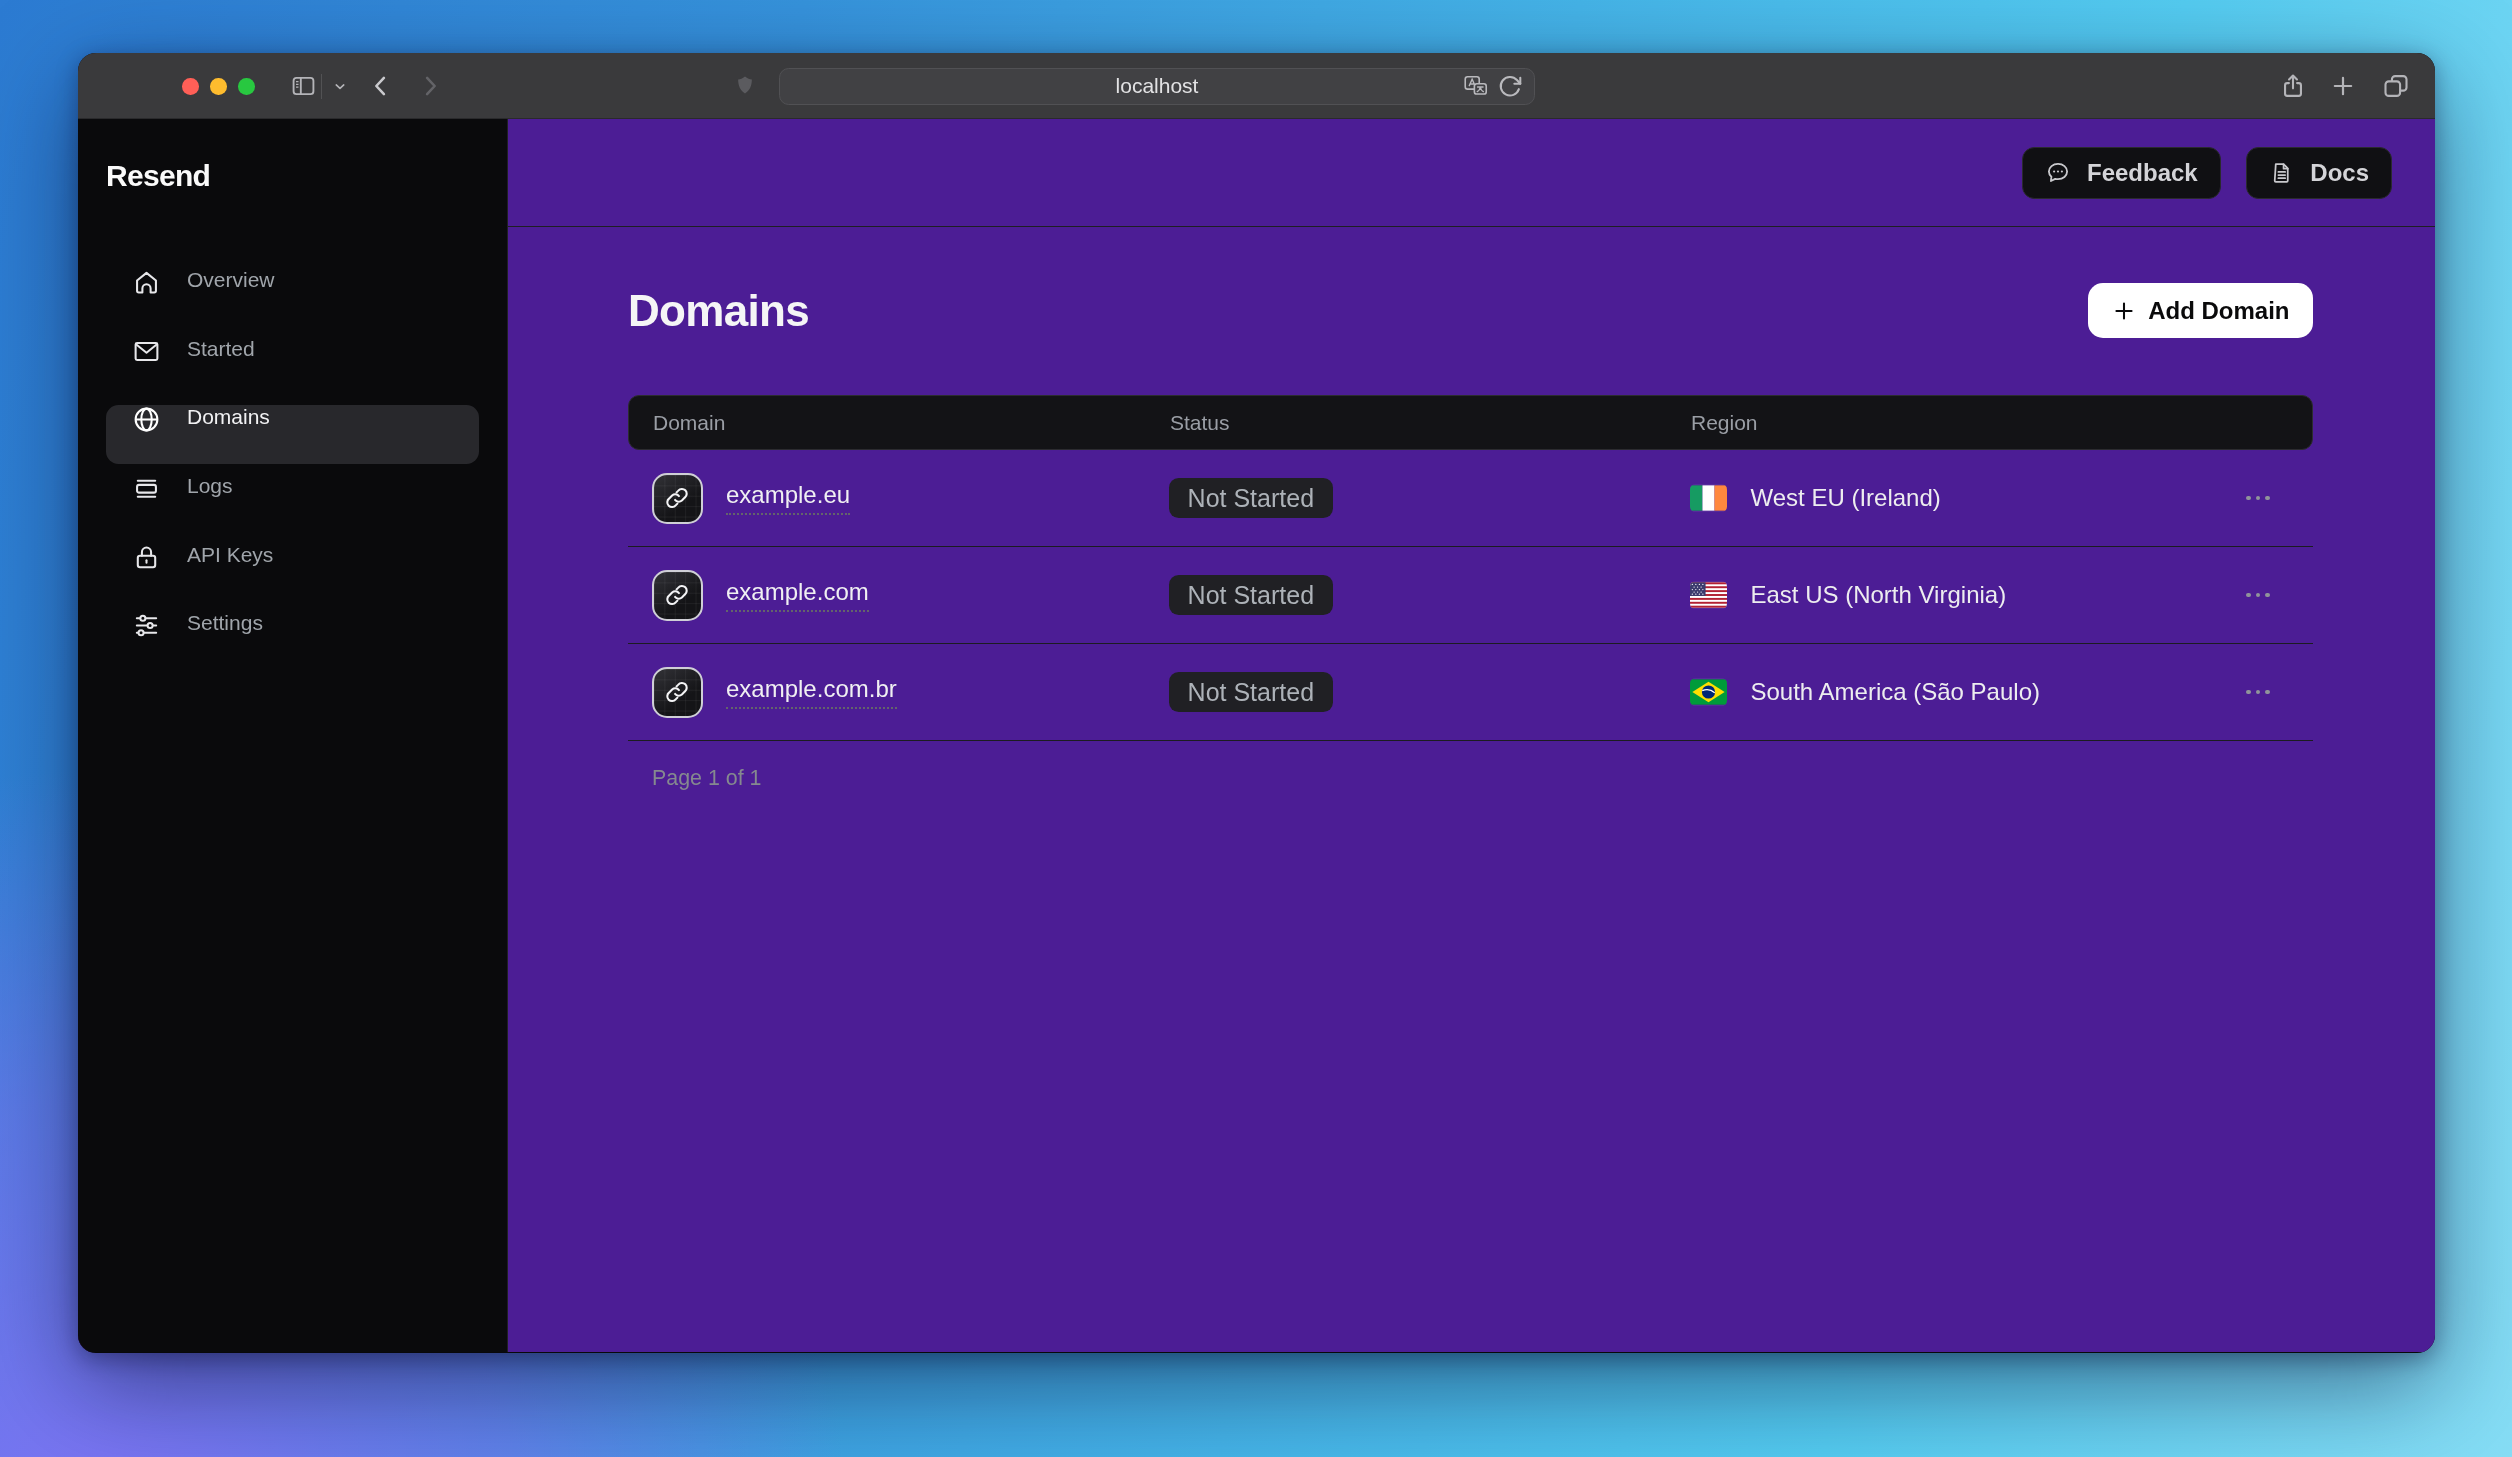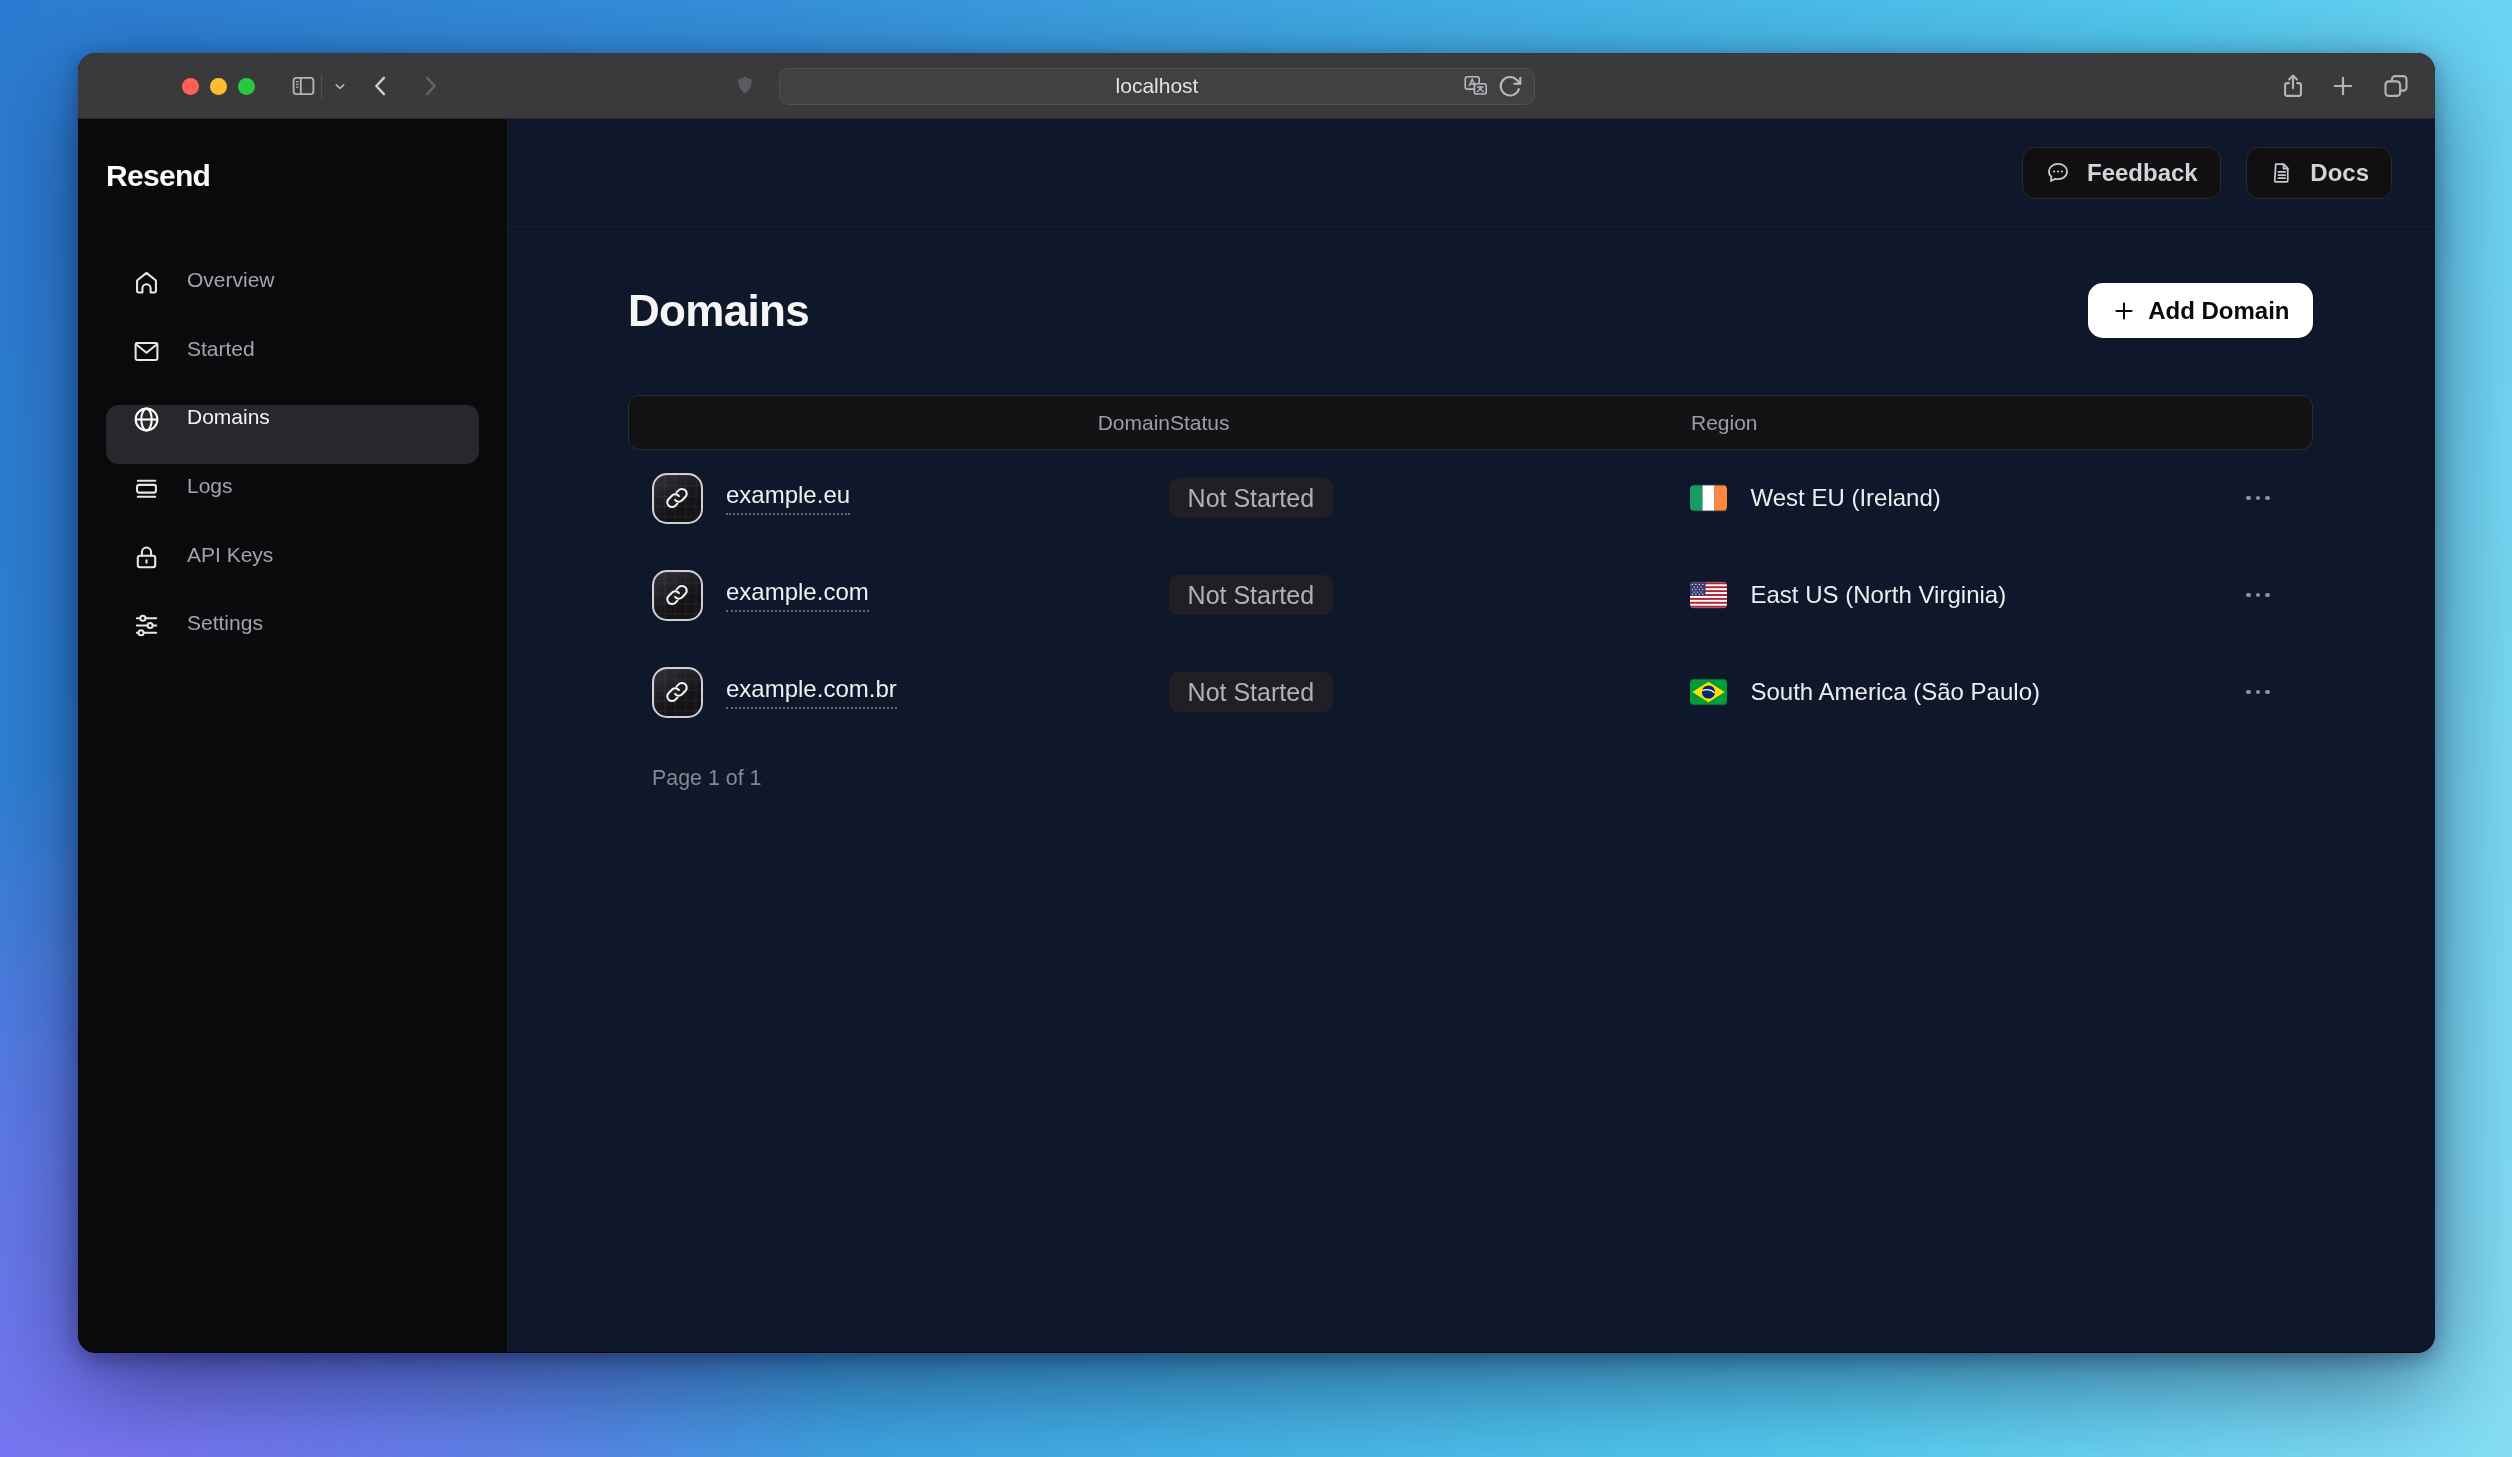--- a/index.html
+++ b/index.html
@@ -37,21 +37,21 @@
 
   .urlbar{
     position:absolute; left:701px; top:14.5px; width:756px; height:37px;
     background:#414144; border:0.7px solid #515154; border-radius:9.7px;
     display:flex; align-items:center; justify-content:center;
   }
   .urlbar .url-text{ font-size:21px; color:#e2e2e4; }
   .urlbar .ub-icons{ position:absolute; right:11px; top:4.8px; display:flex; gap:7px; align-items:center; color:#b9b9bd; }
 
   
-  .app{ display:flex; height:1233px; background:#0f172a; }
+  .app{ display:flex; height:1233px; background:#4c1d95; }
 
   .sidebar{
     width:430px; flex:0 0 430px; background:#0a0a0c;
     border-right:0.7px solid #202024; padding:0 28px;
   }
   .logo{ margin-top:40px; font-size:30px; font-weight:700; color:#fafafa; letter-spacing:-0.7px; }
   .nav{ margin-top:75px; }
   .nav-item{
     display:flex; align-items:flex-start; gap:26px; height:59px; margin-bottom:9.7px;
     border-radius:12.4px; padding-left:26px; color:#a0a5ab; font-size:21px; cursor:default;
@@ -82,21 +82,21 @@
   }
   .add-btn svg{ display:block; }
 
   
   .table{ margin-top:57px; }
   .thead{
     height:55px; background:#131316; border:0.7px solid #2c2c30; border-radius:11px;
     display:grid; grid-template-columns:541px 521px 1fr; align-items:center;
     color:#9a9ea5; font-size:21px; font-weight:500;
   }
-  .thead .th:first-child{ padding-left:24px;text-align:right; }
+  .thead .th:first-child{ padding-left:24px; }
   .trow{
     height:97px; border-bottom:0.7px solid #1c1c20;
     display:grid; grid-template-columns:541px 521px 1fr 104px; align-items:center;
   }
   .cell-domain{ display:flex; align-items:center; gap:23.5px; padding-left:23.5px; }
   .link-badge{
     width:51px; height:51px; border-radius:15px; border:2.1px solid #cfcfd6;
     background-color:#19191c;
     background-image:
       linear-gradient(rgba(255,255,255,.055) 1px, transparent 1px),

